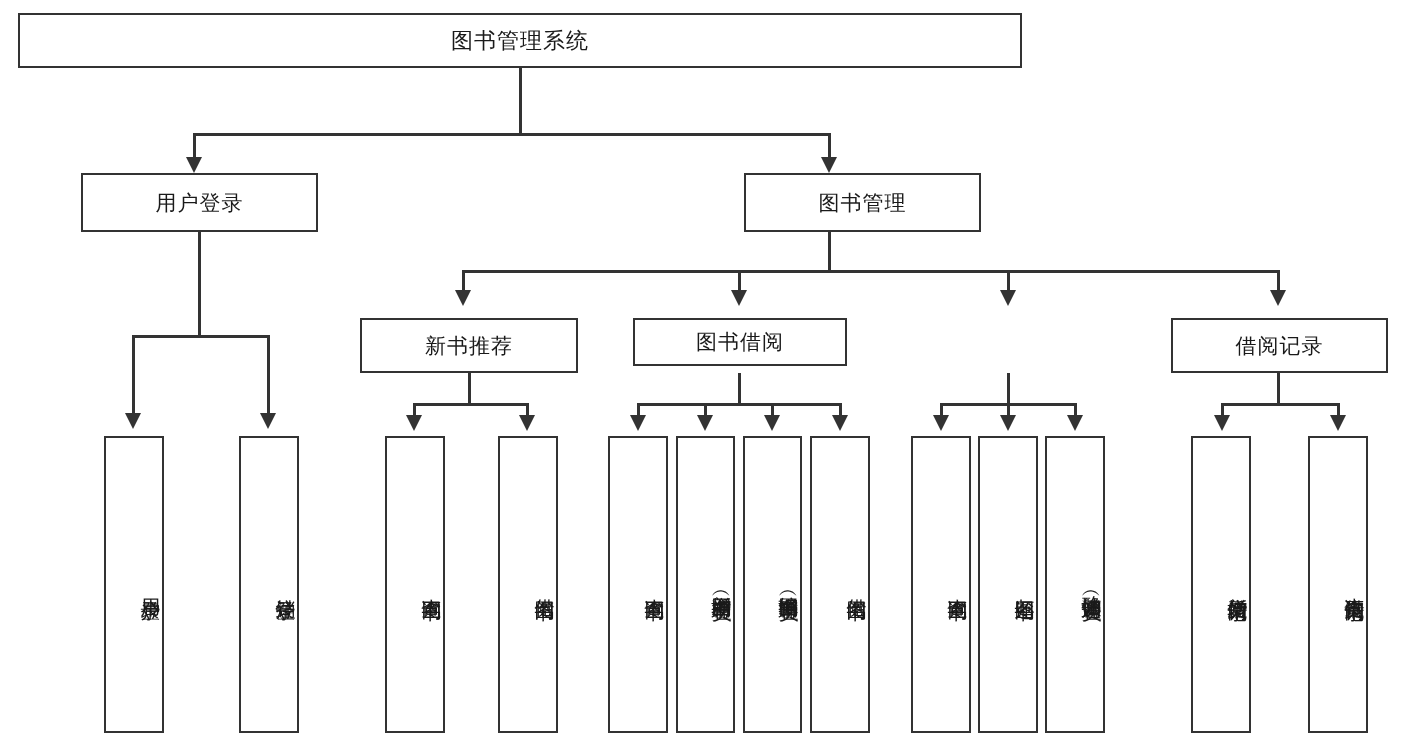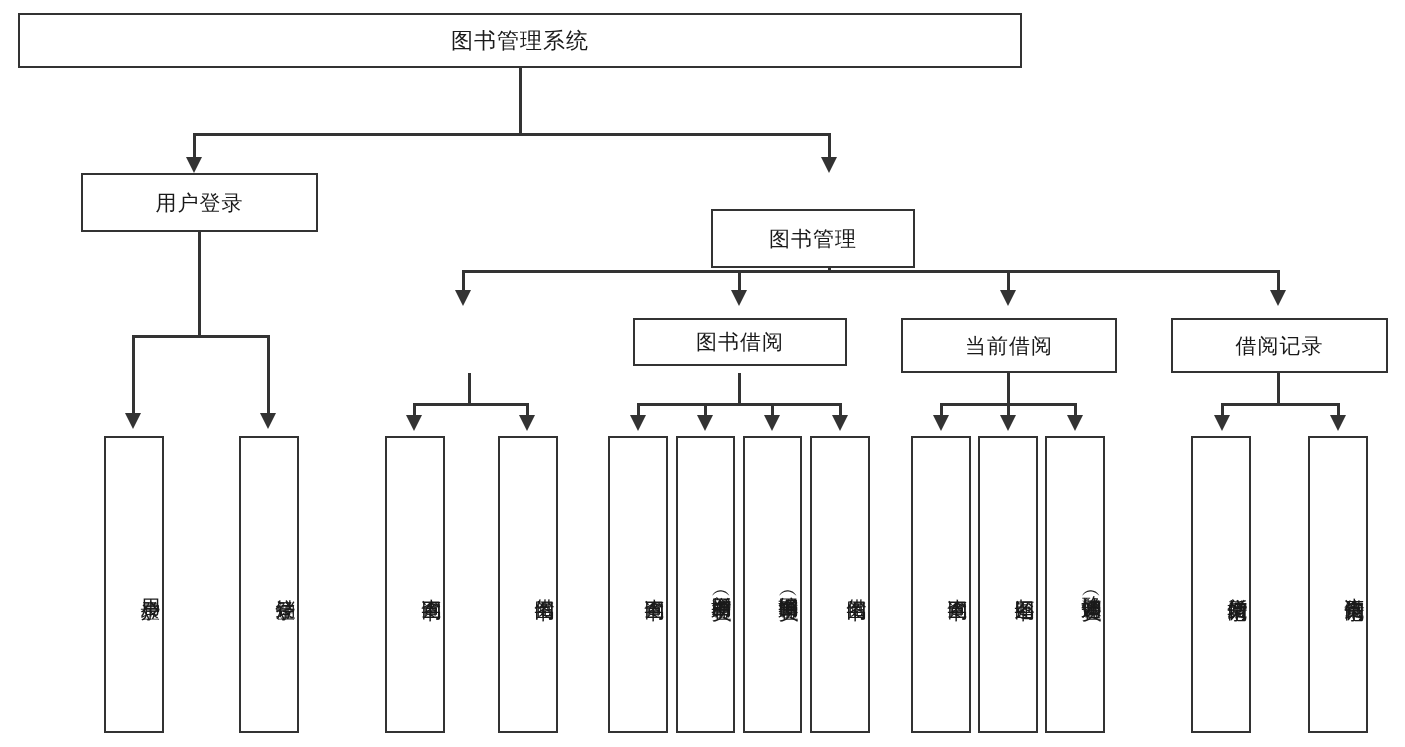--- a/index.html
+++ b/index.html
@@ -93,21 +93,21 @@
   <div class="edge horz" style="left:193px; top:133px; width:638px; height:3px;"></div>
 
   <div class="edge vert" style="left:193px; top:133px; width:3px; height:28px;"></div>
   <div class="arrow" style="left:186px; top:157px;"></div>
   <div class="edge vert" style="left:828px; top:133px; width:3px; height:28px;"></div>
   <div class="arrow" style="left:821px; top:157px;"></div>
 
   <div class="node h" style="left:81px; top:173px; width:237px; height:59px;">
     <span>用户登录</span>
   </div>
-  <div class="node h" style="left:711px; top:173px; width:204px; height:59px;margin-top:36px;">
+  <div class="node h" style="left:744px; top:173px; width:237px; height:59px;">
     <span>图书管理</span>
   </div>
 
   <div class="edge vert" style="left:198px; top:232px; width:3px; height:105px;"></div>
   <div class="edge horz" style="left:132px; top:335px; width:138px; height:3px;"></div>
   <div class="edge vert" style="left:132px; top:335px; width:3px; height:82px;"></div>
   <div class="arrow" style="left:125px; top:413px;"></div>
   <div class="edge vert" style="left:267px; top:335px; width:3px; height:82px;"></div>
   <div class="arrow" style="left:260px; top:413px;"></div>
 
@@ -115,25 +115,25 @@
   <div class="edge horz" style="left:462px; top:270px; width:818px; height:3px;"></div>
   <div class="edge vert" style="left:462px; top:270px; width:3px; height:24px;"></div>
   <div class="arrow" style="left:455px; top:290px;"></div>
   <div class="edge vert" style="left:738px; top:270px; width:3px; height:24px;"></div>
   <div class="arrow" style="left:731px; top:290px;"></div>
   <div class="edge vert" style="left:1007px; top:270px; width:3px; height:24px;"></div>
   <div class="arrow" style="left:1000px; top:290px;"></div>
   <div class="edge vert" style="left:1277px; top:270px; width:3px; height:24px;"></div>
   <div class="arrow" style="left:1270px; top:290px;"></div>
 
+  <div class="node h" style="left:360px; top:318px; width:218px; height:55px;">
+    <span>新书推荐</span>
+  </div>
   <div class="node h" style="left:633px; top:318px; width:214px; height:48px;">
     <span>图书借阅</span>
-  </div>
-  <div class="node h" style="left:901px; top:318px; width:216px; height:55px;">
-    <span>当前借阅</span>
   </div>
   <div class="node h" style="left:1171px; top:318px; width:217px; height:55px;">
     <span>借阅记录</span>
   </div>
 
   <div class="edge vert" style="left:468px; top:373px; width:3px; height:32px;"></div>
   <div class="edge horz" style="left:413px; top:403px; width:116px; height:3px;"></div>
   <div class="edge vert" style="left:413px; top:403px; width:3px; height:16px;"></div>
   <div class="arrow" style="left:406px; top:415px;"></div>
   <div class="edge vert" style="left:526px; top:403px; width:3px; height:16px;"></div>

